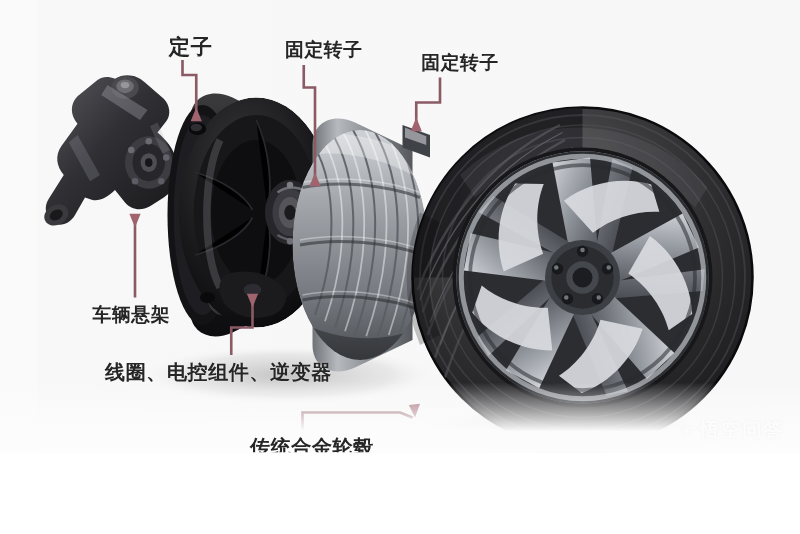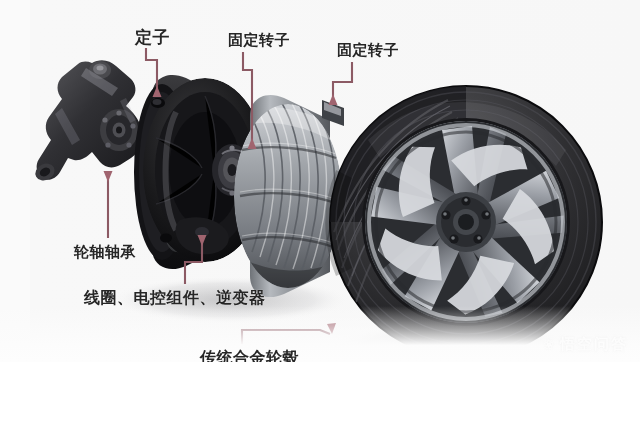--- a/index.html
+++ b/index.html
@@ -433,21 +433,21 @@
       <path d="M202,236 l-4.5,11 l9,0 Z" transform="rotate(180 202 241)"></path>
       <path d="M332,334 l-5,-10 l9,-1 Z"></path>
     </g>
   </svg>
 
   <div class="bg-bottom-fade"></div>
 
   <div class="label lb-stator">定子</div>
   <div class="label lb-bearing">固定转子</div>
   <div class="label lb-rotor">固定转子</div>
-  <div class="label lb-susp">轮轴轴承</div>
+  <div class="label lb-susp">车辆悬架</div>
   <div class="label lb-coil">线圈、电控组件、逆变器</div>
   <div class="label lb-hub">传统合金轮毂</div>
 
   <div class="watermark">
     <span class="wm-mark">❀</span><span>悟空问答</span>
   </div>
 
 </div>
 
 </body></html>

